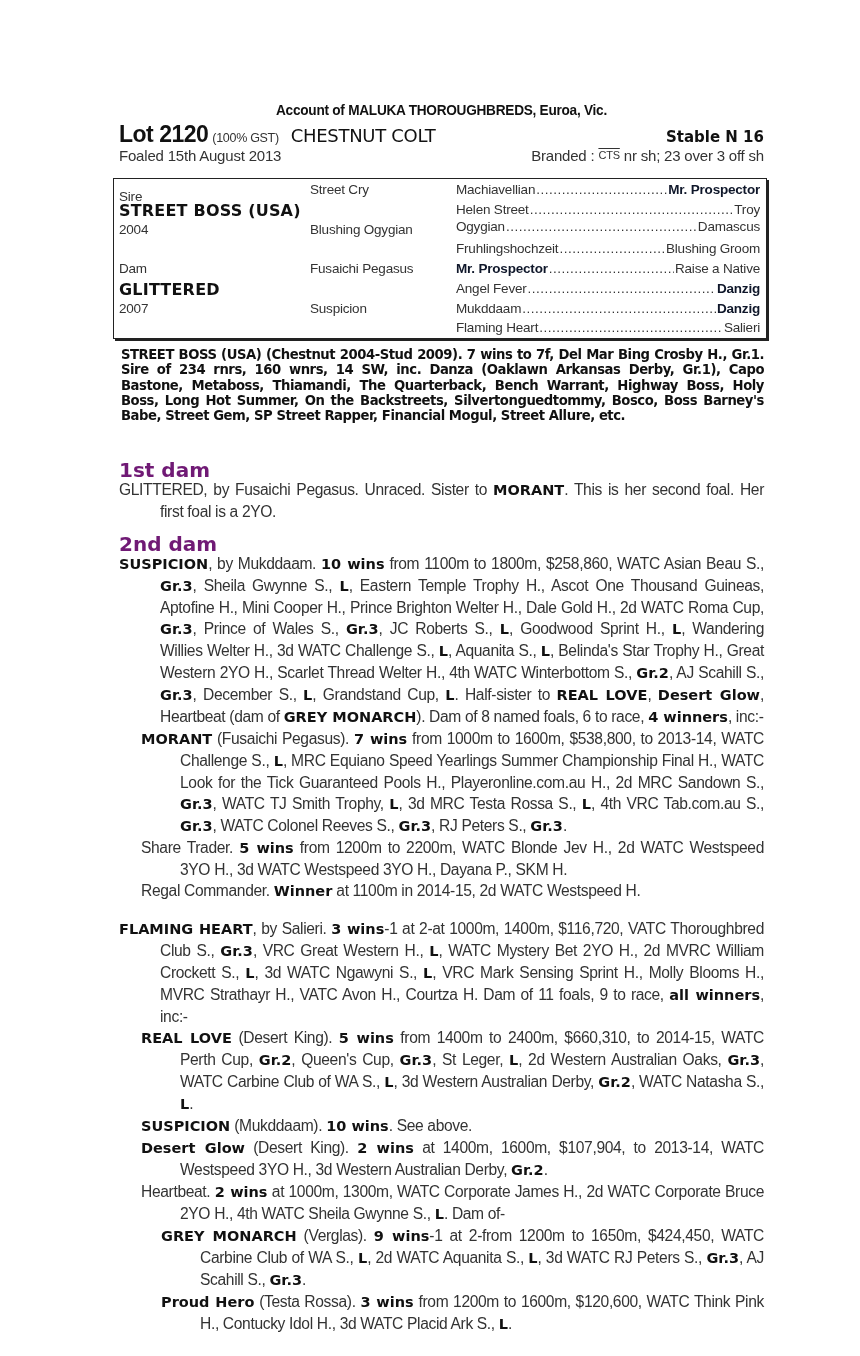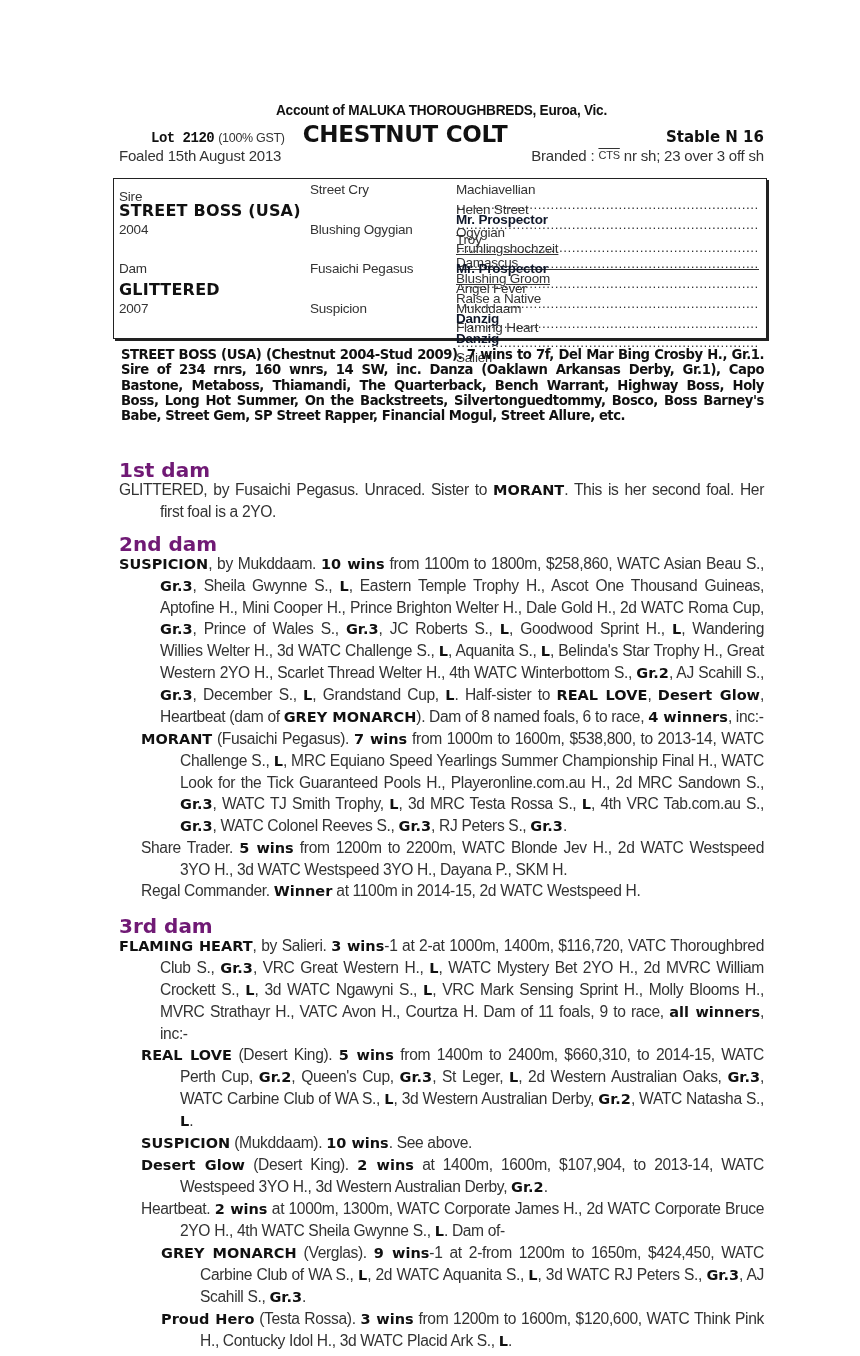--- a/index.html
+++ b/index.html
@@ -21,40 +21,40 @@
       transform: scaleX(0.88);
       transform-origin: center;
       height: 20px;
       line-height: 20px;
     }
     .lot-line {
       display: flex; align-items: baseline; justify-content: space-between;
       height: 24px; margin-top: 1px;
     }
     .lot-left { display: flex; align-items: baseline; }
-    .lot-num { font-family: Liberation Mono, monospace; font-weight: bold; font-size: 14px; letter-spacing: -0.5px; margin-left: 32px; }
+    .lot-num { font-family: Liberation Sans, sans-serif; font-weight: bold; font-size: 23px; letter-spacing: -0.5px; }
     .gst { font-size: 12.5px; color: #333; margin-left: 4px; letter-spacing: -0.3px; text-align: right; }
-    .colt { font-family: "DejaVu Sans", sans-serif; font-weight: bold; font-size: 23px; letter-spacing: -0.3px; margin-left: 18px; }
+    .colt { font-family: "DejaVu Sans", sans-serif; font-weight: normal; font-size: 18px; letter-spacing: -0.3px; margin-left: 12px; }
     .stable { font-family: "DejaVu Sans", sans-serif; font-weight: bold; font-size: 15px; }
     .foaled-line {
       display: flex; justify-content: space-between; font-size: 15px; color: #333;
       height: 21px; line-height: 21px; letter-spacing: -0.2px;
     }
     .brand-mark { font-size: 11px; text-decoration: overline; vertical-align: 2px; }
 
     .pedigree {
       position: absolute; left: 113px; top: 178px; width: 654px; height: 161px;
       border: 1.5px solid #222;
       box-shadow: 2px 2px 0 #222;
     }
     .ped-row { position: absolute; font-size: 13.5px; color: #333; letter-spacing: -0.2px; white-space: nowrap; }
     .ped-big { font-family: "DejaVu Sans", sans-serif; font-weight: bold; font-size: 16px; color: #111; letter-spacing: 0.2px; }
     .ped-anc {
       position: absolute; left: 342px; width: 304px; font-size: 13.5px; color: #333;
-      display: flex; justify-content: space-between; white-space: nowrap; overflow: hidden; letter-spacing: -0.2px; flex-direction: column;
+      display: flex; justify-content: space-between; white-space: nowrap; overflow: hidden; letter-spacing: -0.2px;
     }
     .ped-anc .dots { flex: 1; overflow: hidden; margin: 0 1px; color: #333; }
     .ped-anc .dots::before { content: "................................................................................................"; letter-spacing: 0.5px; }
     .ped-anc .b { font-weight: bold; color: #0f172a; }
 
     .sire-note {
       position: absolute; left: 121px; top: 347px; width: 643px;
       font-family: "DejaVu Sans", sans-serif; font-weight: bold; font-size: 13.2px;
       line-height: 15.3px; text-align: justify; letter-spacing: -0.45px; color: #111;
     }
@@ -109,26 +109,26 @@
   <div class="ped-anc" style="top:3px;">
       <span>Machiavellian</span>
       <span class="dots"></span>
       <span class="b">Mr. Prospector</span>
     </div>
   <div class="ped-anc" style="top:23px;">
       <span>Helen Street</span>
       <span class="dots"></span>
       <span>Troy</span>
     </div>
-  <div class="ped-anc" style="top:46px;">
+  <div class="ped-anc" style="top:40px;">
       <span>Ogygian</span>
       <span class="dots"></span>
       <span>Damascus</span>
     </div>
-  <div class="ped-anc" style="top:62px;text-decoration:underline;">
+  <div class="ped-anc" style="top:62px;">
       <span>Fruhlingshochzeit</span>
       <span class="dots"></span>
       <span>Blushing Groom</span>
     </div>
   <div class="ped-anc" style="top:82px;">
       <span class="b">Mr. Prospector</span>
       <span class="dots"></span>
       <span>Raise a Native</span>
     </div>
   <div class="ped-anc" style="top:102px;">
@@ -165,21 +165,20 @@
   </p>
   <p class="para lvl1">
     <span>Share Trader. </span><b>5 wins</b><span> from 1200m to 2200m, WATC Blonde Jev H., 2d WATC Westspeed 3YO H., 3d WATC Westspeed 3YO H., Dayana P., SKM H.</span>
   </p>
   <p class="para lvl1">
     <span>Regal Commander. </span><b>Winner</b><span> at 1100m in 2014-15, 2d WATC Westspeed H.</span>
   </p>
 </div>
 
 <div class="block" style="top:918px;">
-  <div class="section-title">3rd dam</div>
   <p class="para lvl0">
     <b>FLAMING HEART</b><span>, by Salieri. </span><b>3 wins</b><span>-1 at 2-at 1000m, 1400m, $116,720, VATC Thoroughbred Club S., </span><b>Gr.3</b><span>, VRC Great Western H., </span><b>L</b><span>, WATC Mystery Bet 2YO H., 2d MVRC William Crockett S., </span><b>L</b><span>, 3d WATC Ngawyni S., </span><b>L</b><span>, VRC Mark Sensing Sprint H., Molly Blooms H., MVRC Strathayr H., VATC Avon H., Courtza H. Dam of 11 foals, 9 to race, </span><b>all winners</b><span>, inc:-</span>
   </p>
   <p class="para lvl1">
     <b>REAL LOVE</b><span> (Desert King). </span><b>5 wins</b><span> from 1400m to 2400m, $660,310, to 2014-15, WATC Perth Cup, </span><b>Gr.2</b><span>, Queen's Cup, </span><b>Gr.3</b><span>, St Leger, </span><b>L</b><span>, 2d Western Australian Oaks, </span><b>Gr.3</b><span>, WATC Carbine Club of WA S., </span><b>L</b><span>, 3d Western Australian Derby, </span><b>Gr.2</b><span>, WATC Natasha S., </span><b>L</b><span>.</span>
   </p>
   <p class="para lvl1">
     <b>SUSPICION</b><span> (Mukddaam). </span><b>10 wins</b><span>. See above.</span>
   </p>
   <p class="para lvl1">

